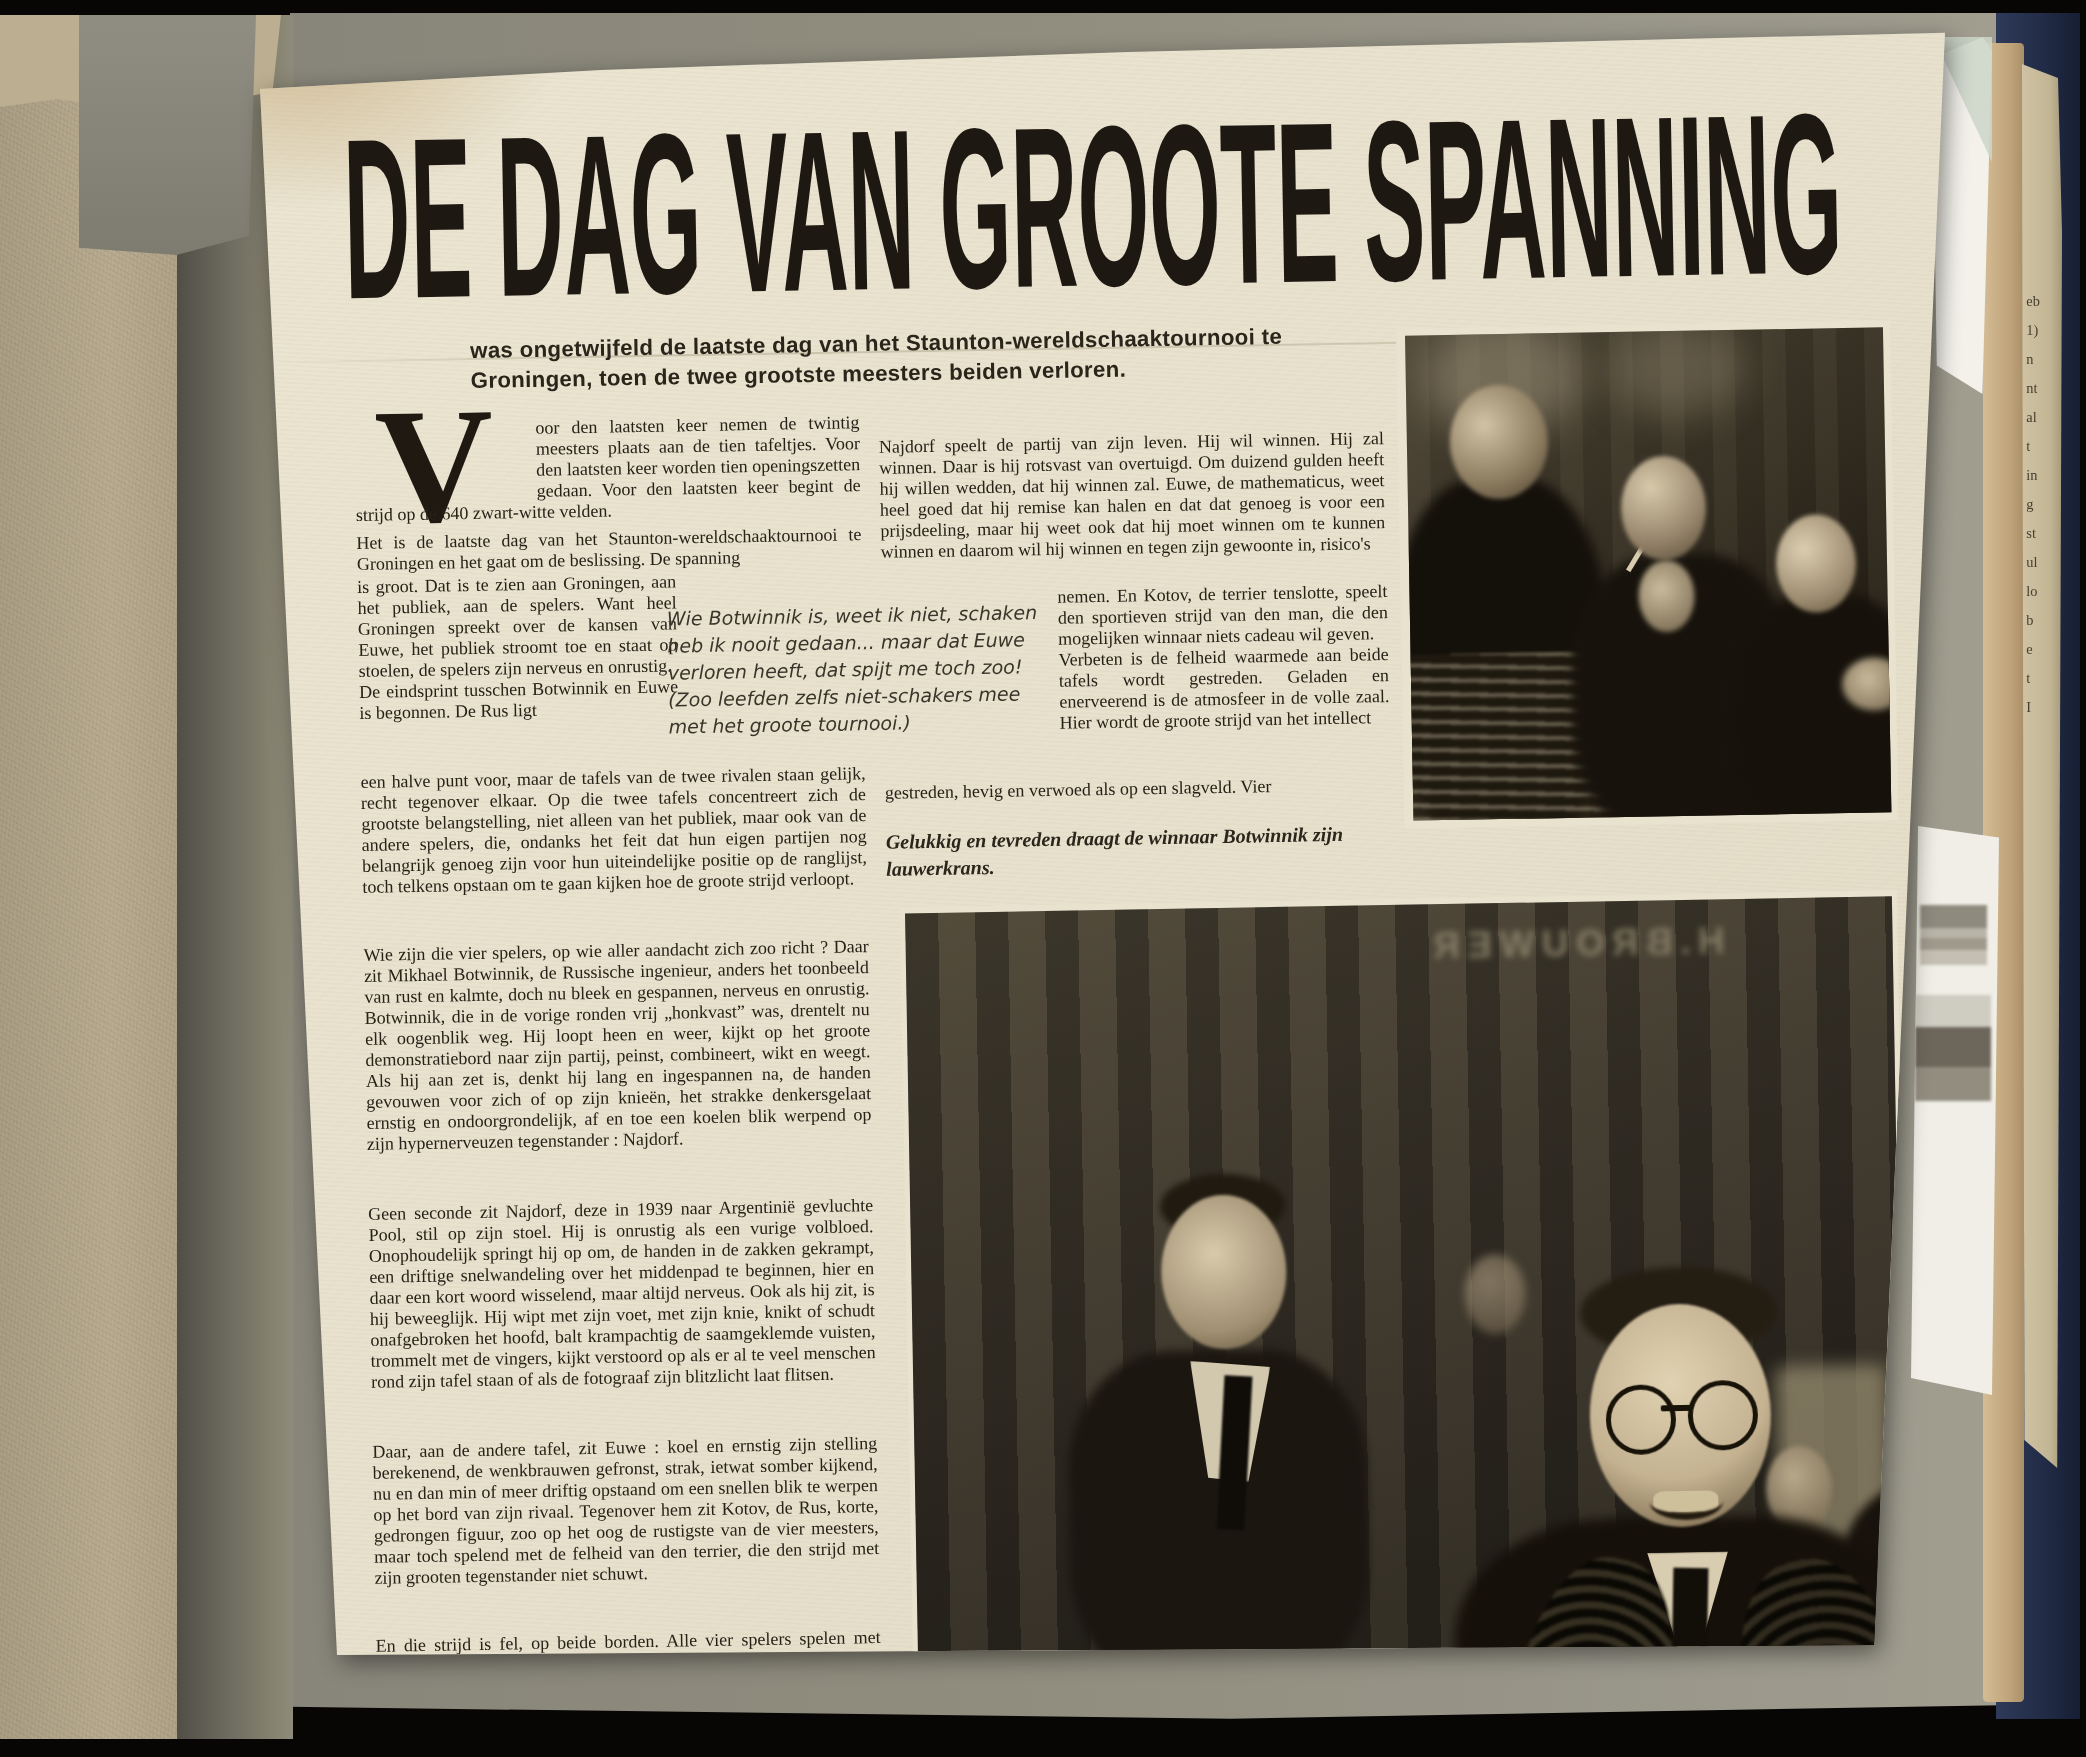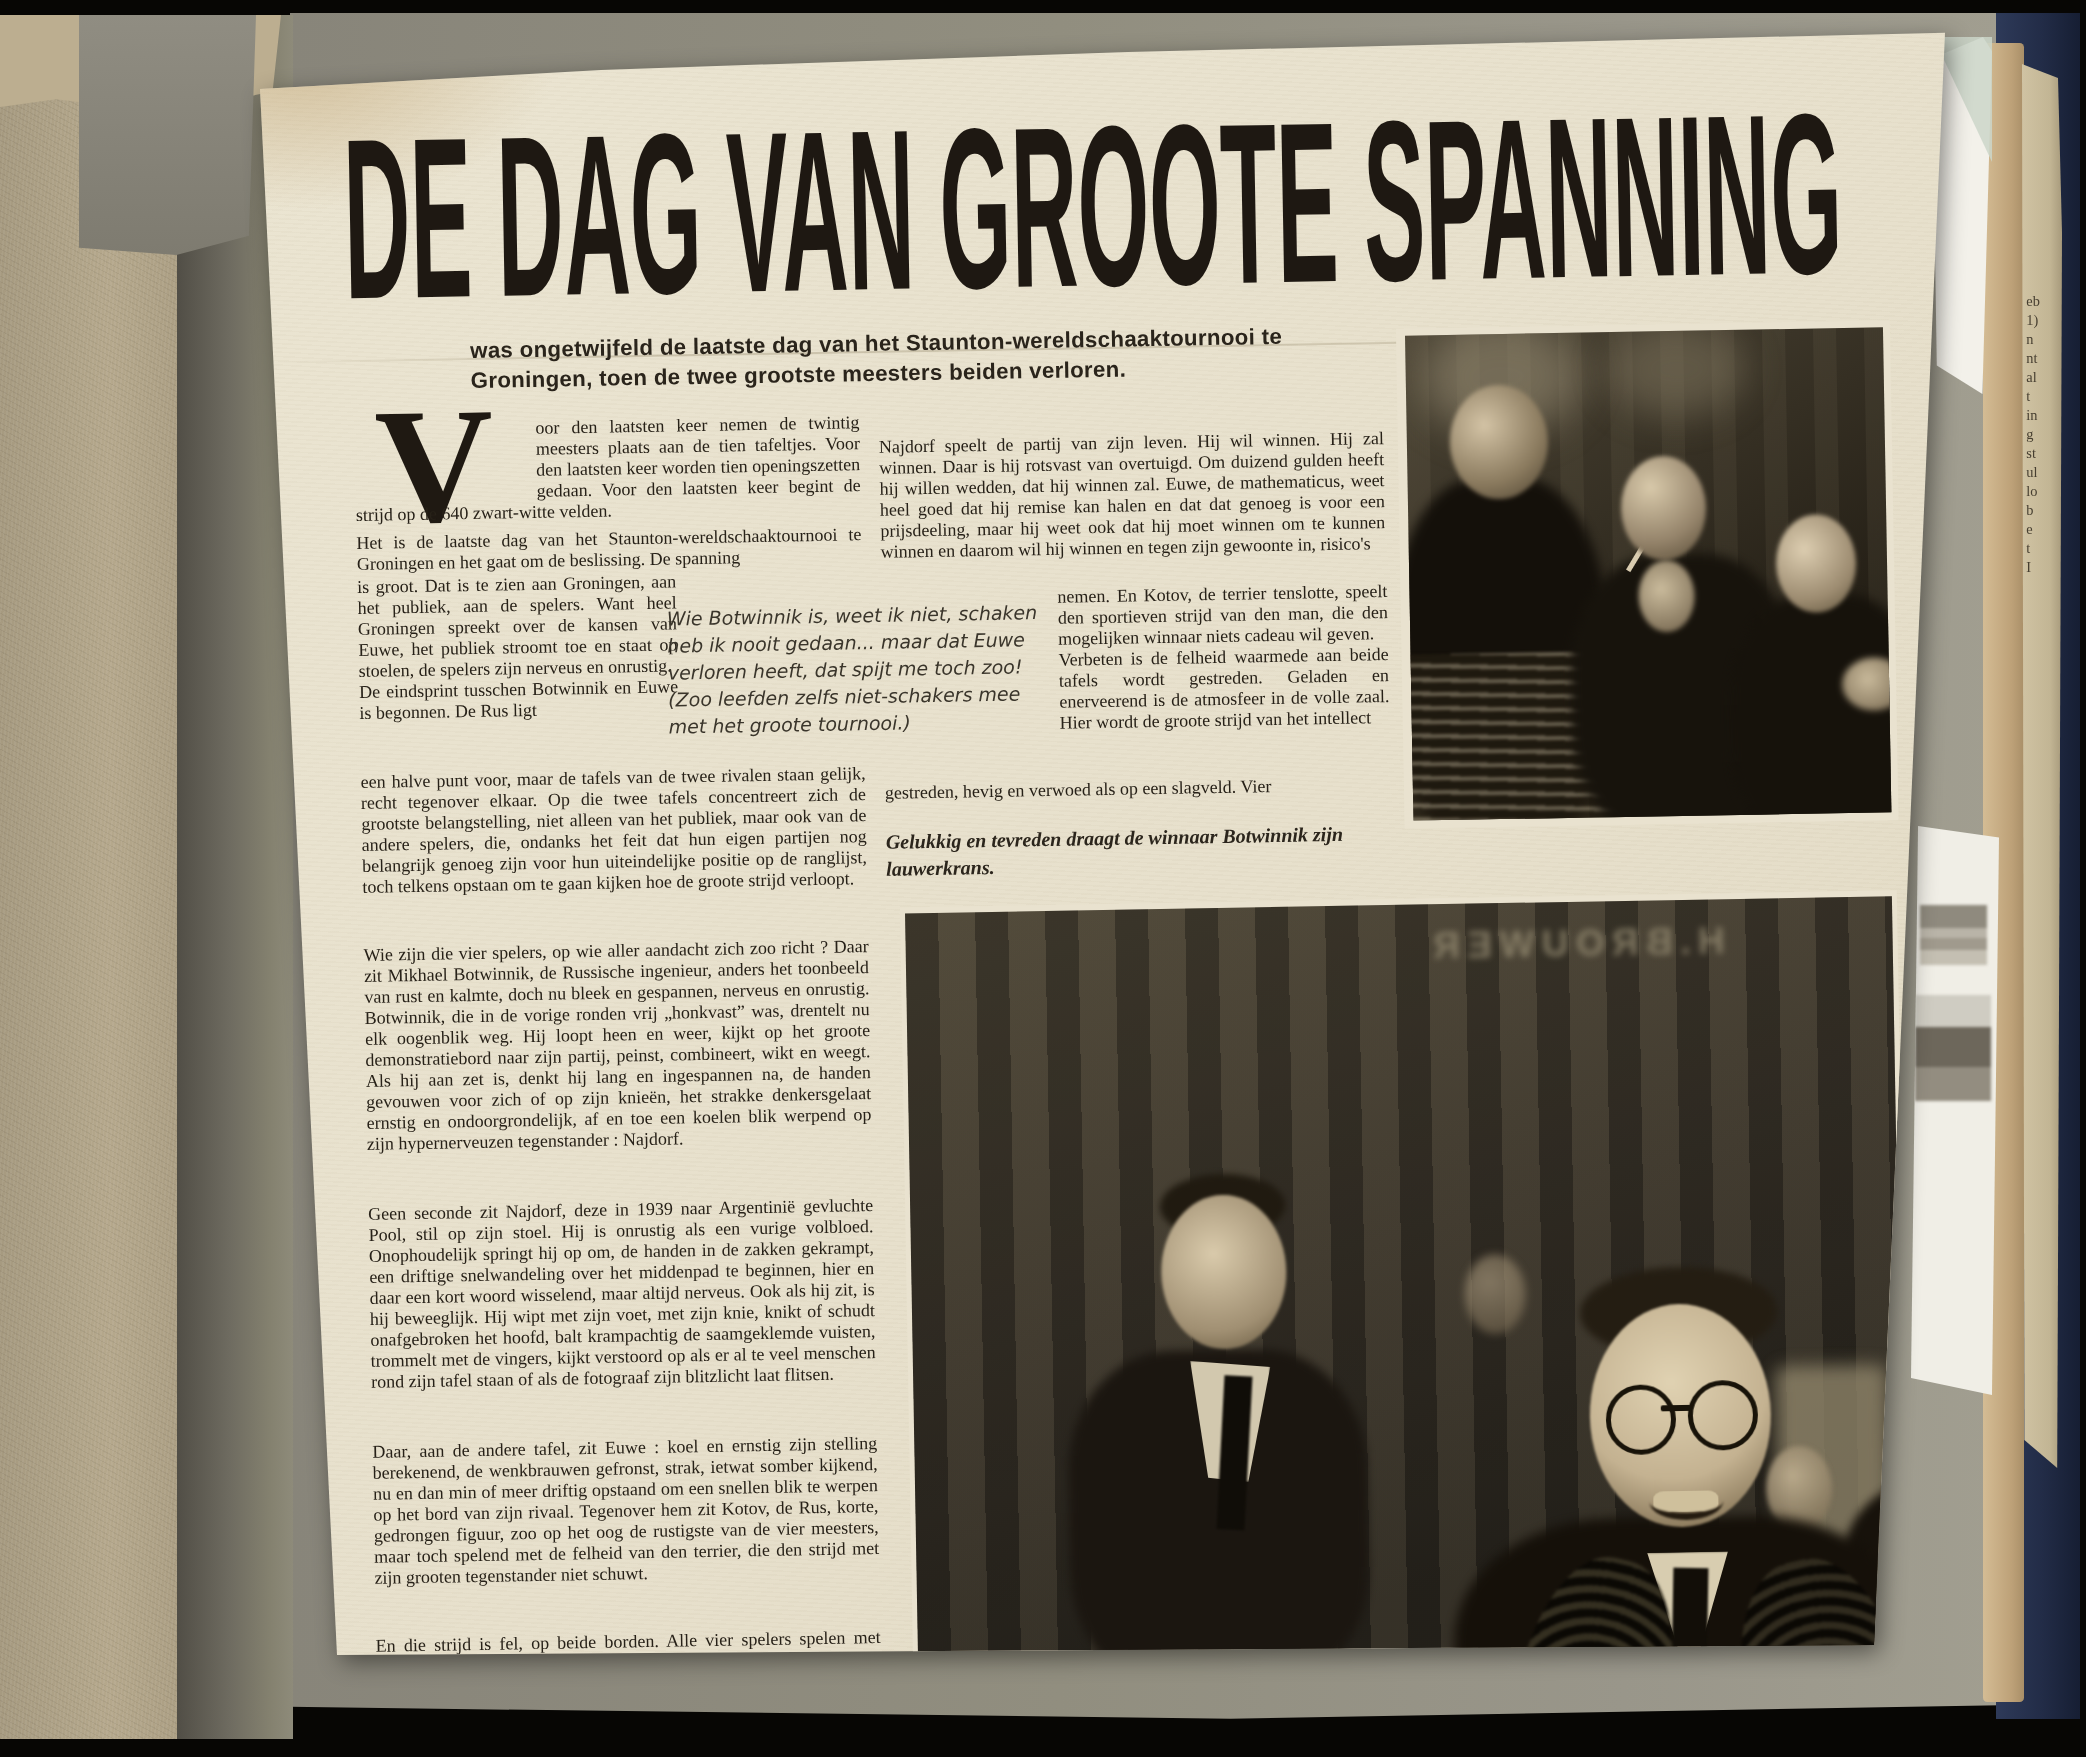--- a/index.html
+++ b/index.html
@@ -25,21 +25,21 @@
 
   
   .navy{left:1996px;top:12.8px;width:84px;height:1706px;
     background:linear-gradient(90deg,#2e3a59,#222c47 55%,#161e33);}
   .page-edge{left:1983px;top:43px;width:41px;height:1659px;
     background:linear-gradient(90deg,#d4bc94,#bda178 70%,#a98f68);border-radius:4.3px;}
   .news-strip{left:2022px;top:64px;width:40px;height:1404px;background:
     linear-gradient(90deg,#d0c3a3,#c2b594 70%,#a79a7c);
     clip-path:polygon(0 0,90% 1%,100% 12%,88% 100%,6% 98%);}
   .frag-col{position:absolute;left:4.3px;top:229px;display:flex;flex-direction:column;
-    gap:2px;font-family:"Liberation Serif",serif;font-size:14.4px;color:#463e30;}
+    gap:12px;font-family:"Liberation Serif",serif;font-size:14.4px;color:#463e30;}
   .white-sheet{left:1932px;top:37px;width:60px;height:357px;background:#f3f1ea;
     clip-path:polygon(0 6%,85% 0,100% 4%,84% 100%,8% 92%);}
   .sheet-fold{left:1932px;top:37px;width:60px;height:125px;
     background:rgba(203,214,201,.85);clip-path:polygon(2% 0,100% 0,100% 100%);}
   .harbor{left:1911px;top:826px;width:88px;height:569px;background:#f0eee6;
     clip-path:polygon(8% 0,100% 2%,92% 100%,0 97%);}
   .harbor .f1{position:absolute;left:8.5px;top:79px;width:67px;height:60px;filter:blur(1.6px);
     background:linear-gradient(180deg,#8f8a7e 0 38%,#b9b4a8 38% 55%,#a09a8d 55% 75%,#c4bfb2 75%);}
   .harbor .f2{position:absolute;left:4.3px;top:169px;width:76px;height:106px;filter:blur(1.6px);
     background:linear-gradient(180deg,#cfccc2 0 30%,#6d675b 30% 68%,#938d80 68%);}

